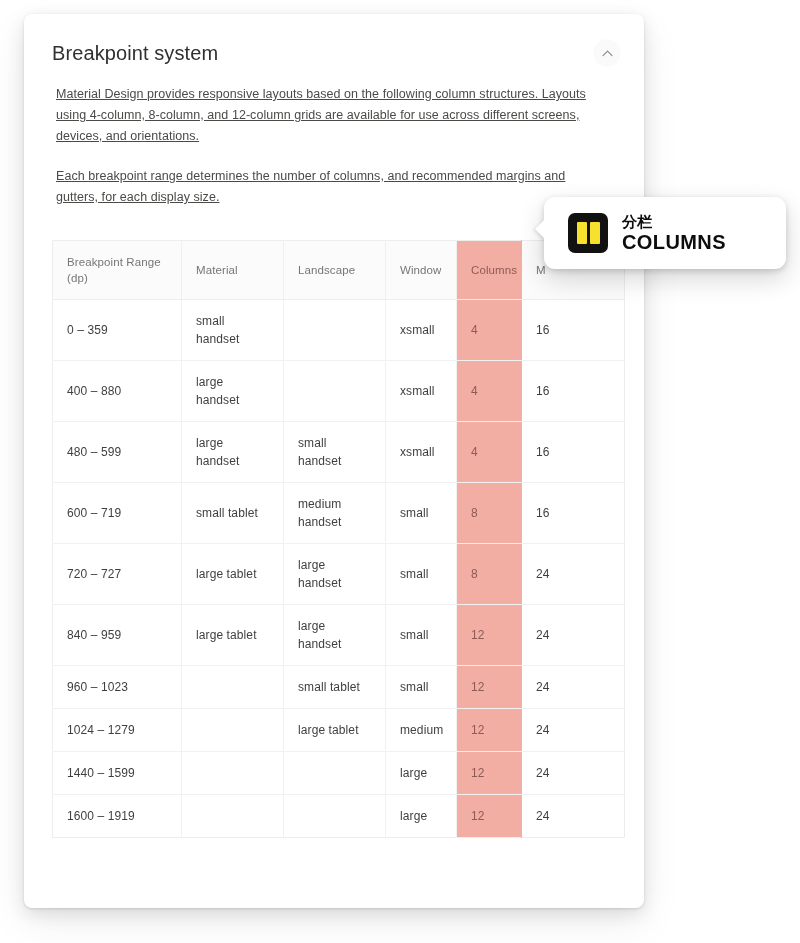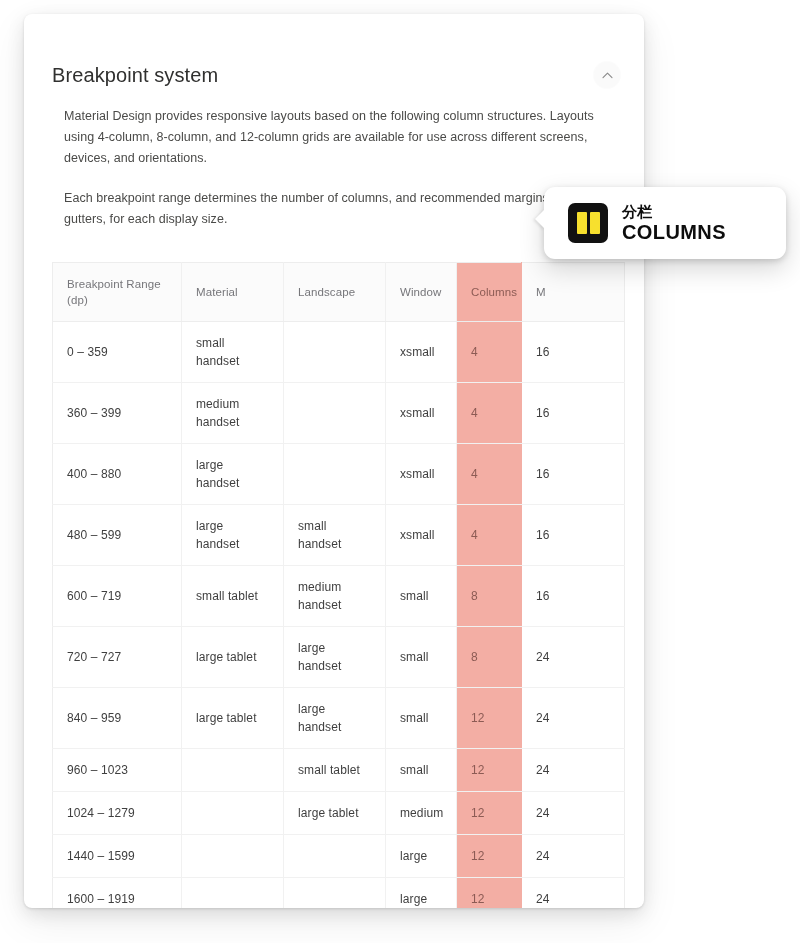--- a/index.html
+++ b/index.html
@@ -35,21 +35,20 @@
 
   .card-inner {
     padding: 26px 28px 0 28px;
   }
 
   
   .card-head {
     position: relative;
     display: flex;
     align-items: flex-end;
-    margin-top: 22px;
   }
   #page-title {
     font-size: 20px;
     line-height: 26px;
     font-weight: 400;
     color: #30302f;
     letter-spacing: 0.1px;
     margin: 0;
     flex: 1;
   }
@@ -69,23 +68,24 @@
     padding: 0;
     box-shadow: 0 0 0 1px rgba(0,0,0,0.015);
   }
   #collapse-btn svg { display: block; }
 
   
   .body-text {
     font-size: 12.5px;
     line-height: 21px;
     color: #4a4a48;
-    margin: 18px 0 0 12px;
+    margin: 18px 0 0 4px;
     max-width: 552px;
     letter-spacing: 0.05px;
+    text-decoration: underline;
   }
   .body-text.second { margin-top: 19px; }
 
   
   #breakpoint-table-wrap {
     margin-top: 32px;
     position: relative;
   }
   table {
     border-collapse: collapse;
@@ -141,21 +141,21 @@
     background: #f3aea4;
     color: #a8736b;
     border-right-color: #f3aea4;
   }
   tbody td.col-columns { border-right-color: #f3aea4; }
 
   
   #columns-tooltip {
     position: absolute;
     left: 544px;
-    top: 187px;
+    top: 197px;
     width: 242px;
     height: 72px;
     background: #ffffff;
     border-radius: 11px;
     box-shadow: 0 2px 6px rgba(0,0,0,0.16),
                 0 10px 26px rgba(0,0,0,0.16);
     display: flex;
     align-items: center;
     padding-left: 24px;
     box-sizing: border-box;
@@ -256,28 +256,20 @@
         <tbody id="table-body">
             <tr>
               <td>0 – 359</td>
               <td>small handset</td>
               <td></td>
               <td>xsmall</td>
               <td class="col-columns">4</td>
               <td>16</td>
             </tr>
             <tr>
-              <td>360 – 399</td>
-              <td>medium handset</td>
-              <td></td>
-              <td>xsmall</td>
-              <td class="col-columns">4</td>
-              <td>16</td>
-            </tr>
-            <tr>
               <td>400 – 880</td>
               <td>large handset</td>
               <td></td>
               <td>xsmall</td>
               <td class="col-columns">4</td>
               <td>16</td>
             </tr>
             <tr>
               <td>480 – 599</td>
               <td>large handset</td>

